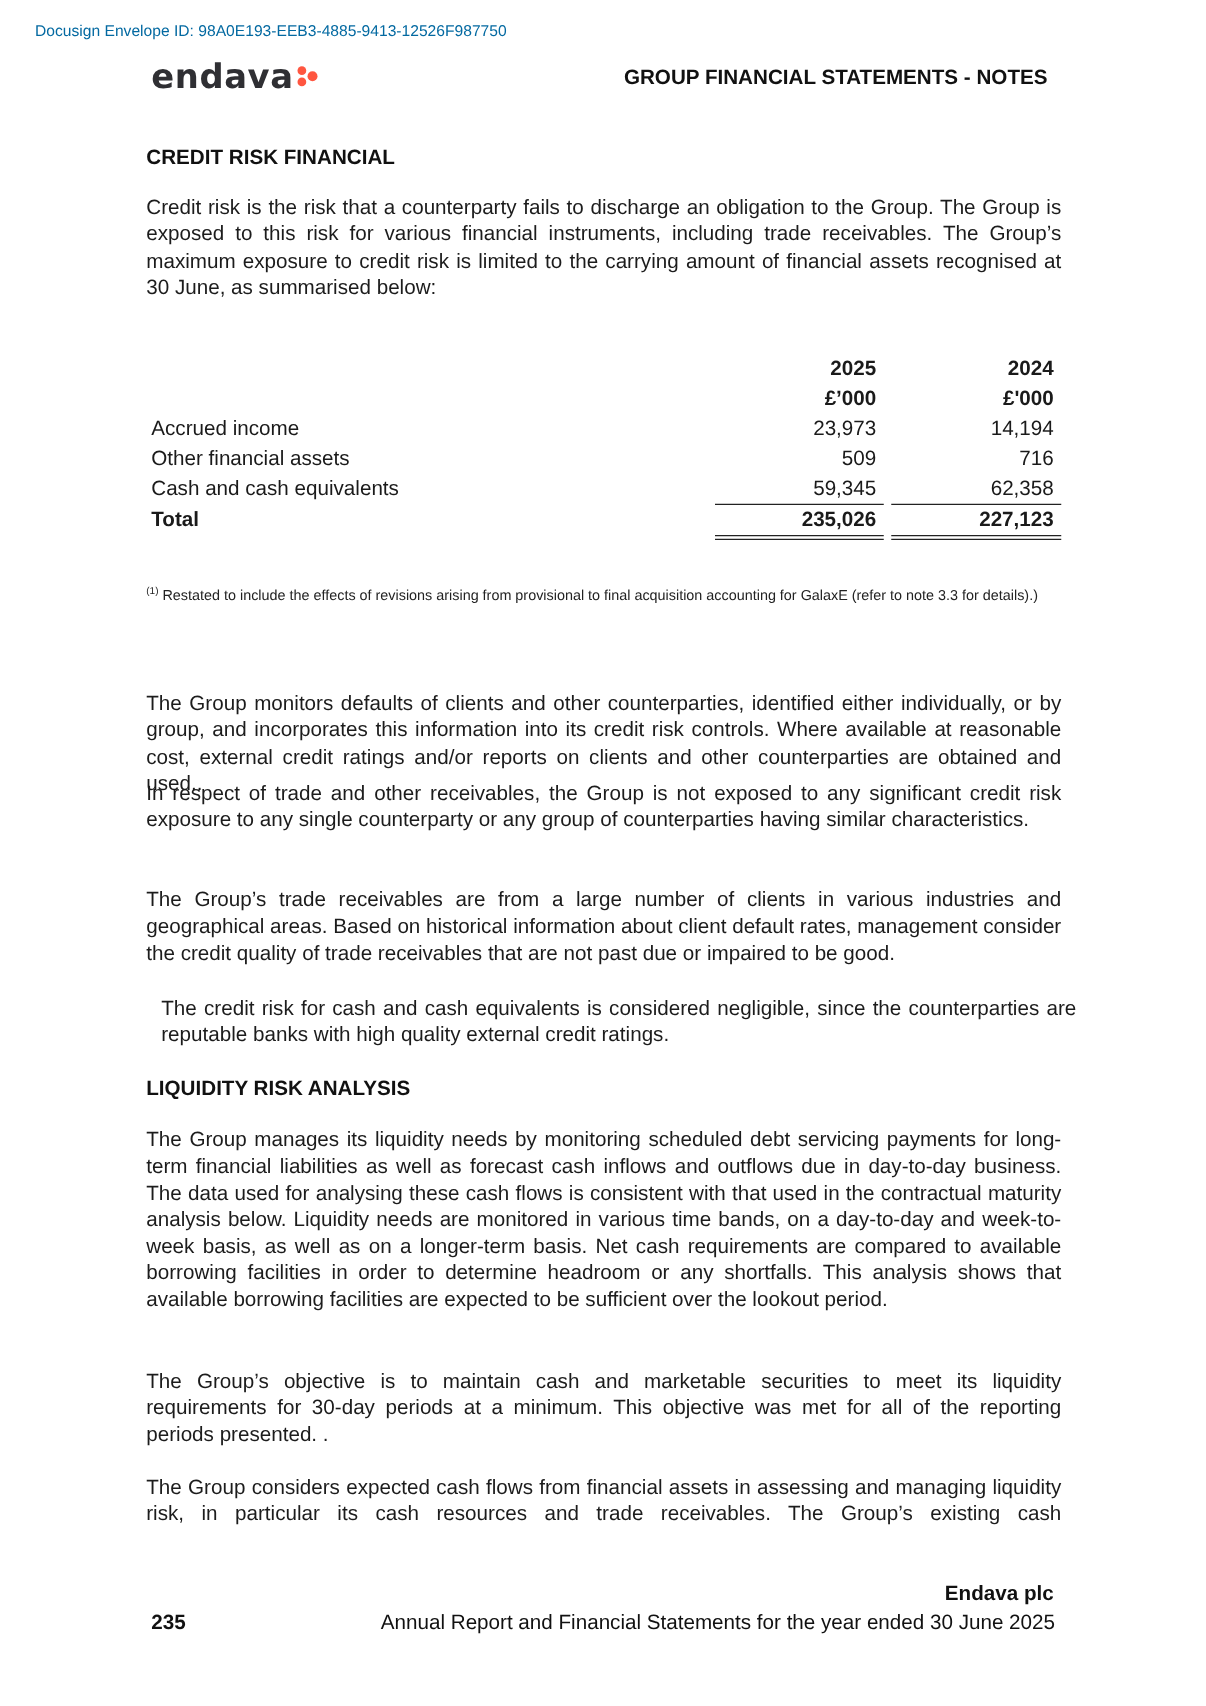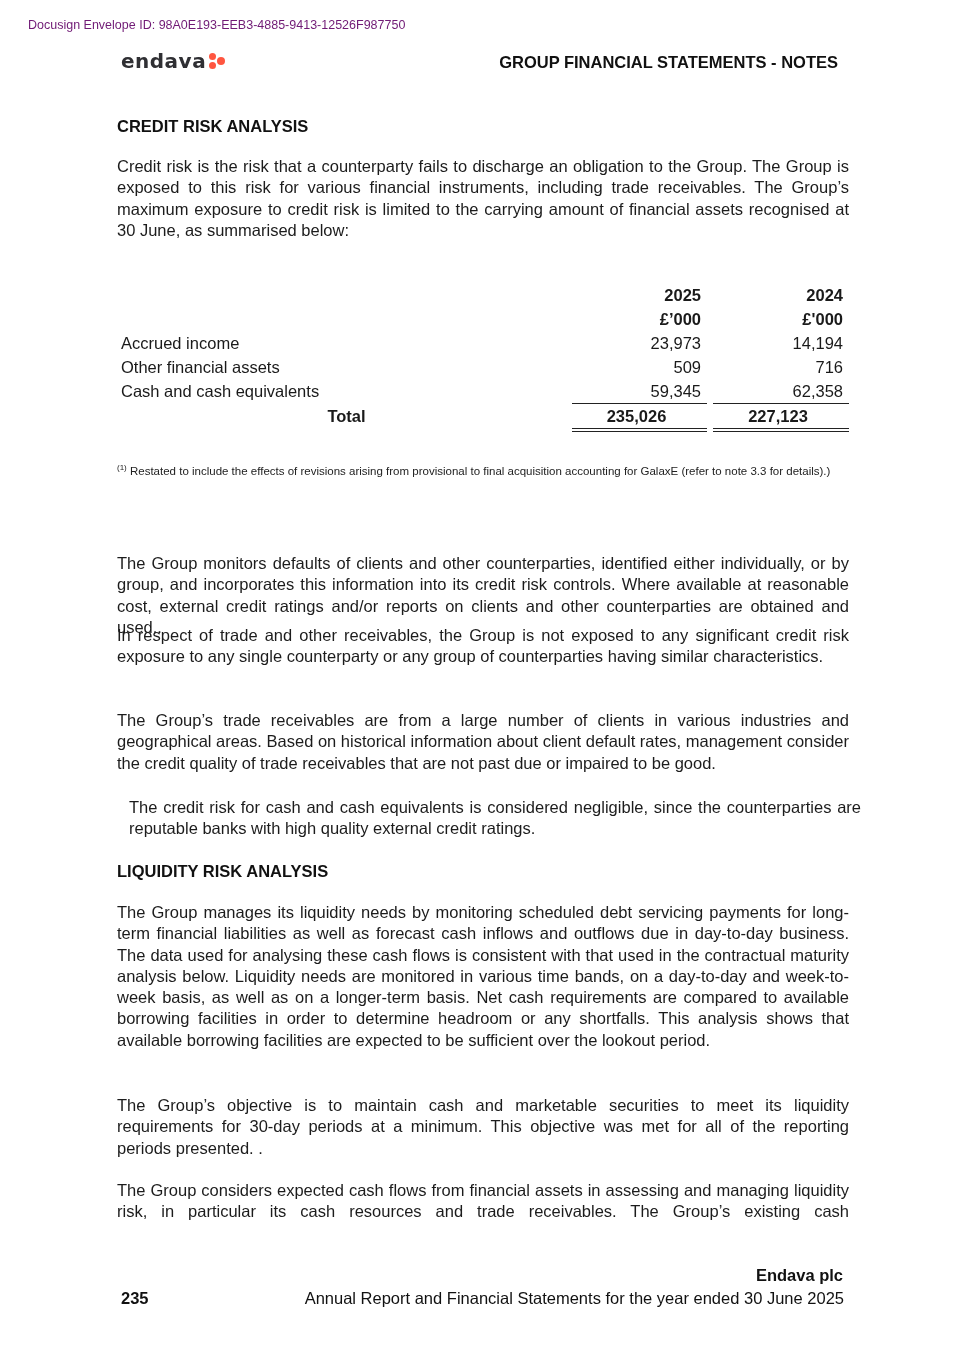--- a/index.html
+++ b/index.html
@@ -1,36 +1,36 @@
 <!DOCTYPE html>
 <html><head>
 <meta charset="utf-8">
 <style>
   html, body { margin: 0; padding: 0; background: #ffffff; }
   body { width: 965px; height: 1365px; position: relative; overflow: hidden;
          font-family: "Liberation Sans", sans-serif; color: #1a1a1a; }
-  .envelope { position: absolute; left: 28px; top: 18px; font-size: 12.5px; color: #701a75; }
+  .envelope { position: absolute; left: 28px; top: 18px; font-size: 12.5px; color: #0369a1; }
   .logo { position: absolute; left: 121px; top: 48px; height: 26px; display: flex; align-items: center; }
-  .logo-word { font-family: "DejaVu Sans", sans-serif; font-weight: bold; font-size: 20px; color: #2f2f33; letter-spacing: 0.5px; }
+  .logo-word { font-family: "DejaVu Sans", sans-serif; font-weight: bold; font-size: 27px; color: #2f2f33; letter-spacing: 0.5px; }
   .logo-mark { margin-left: 3px; width: 16px; height: 18px; position: relative; }
   .logo-mark span { position: absolute; background: #ff5640; border-radius: 50%; }
   .header-title { position: absolute; right: 127px; top: 53px; font-size: 16.5px; font-weight: bold; color: #111; }
   .content { position: absolute; left: 117px; width: 732px; }
   .h2 { font-size: 16.5px; font-weight: bold; color: #111; }
   .p { font-size: 16.5px; line-height: 21.3px; text-align: justify; color: #1c1c1c; }
   table.fin { position: absolute; left: 117px; top: 283px; width: 732px; border-collapse: collapse; font-size: 16.5px; }
   table.fin td { padding: 0; height: 24px; }
   .lbl { padding-left: 4px !important; }
   .num { text-align: right; padding-right: 6px !important; }
   .hdr td { font-weight: bold; height: 22px; }
   .c1 { width: 129px; } .c2 { width: 130px; text-align: right; }
   .gap { width: 6px; }
-  .total td { font-weight: bold; text-align: center; }
+  .total td { font-weight: bold; }
   .total td.num { border-top: 1.5px solid #222; border-bottom: 4px double #222; }
-  .footnote { position: absolute; left: 117px; top: 461px; width: 732px; font-size: 11.5px; line-height: 14px; color: #222; }
+  .footnote { position: absolute; left: 117px; top: 461px; width: 732px; font-size: 11.5px; line-height: 24px; color: #222; }
   .footnote sup { font-size: 8px; }
   .footer-company { position: absolute; right: 122px; top: 1266px; font-size: 16.5px; font-weight: bold; color: #111; }
   .footer-page { position: absolute; left: 121px; top: 1289px; font-size: 16.5px; font-weight: bold; color: #111; }
   .footer-report { position: absolute; right: 121px; top: 1289px; font-size: 16.5px; color: #111; }
 </style>
 </head>
 <body>
 
 <div class="envelope">Docusign Envelope ID: 98A0E193-EEB3-4885-9413-12526F987750</div>
 
@@ -38,21 +38,21 @@
   <span class="logo-word">endava</span>
   <span class="logo-mark">
     <span style="left:0;top:1px;width:7px;height:7px;"></span>
     <span style="left:0;top:10px;width:7px;height:7px;"></span>
     <span style="left:8px;top:5px;width:8px;height:8px;"></span>
   </span>
 </div>
 
 <div class="header-title">GROUP FINANCIAL STATEMENTS - NOTES</div>
 
-<div class="content h2" style="top:117px;">CREDIT RISK ANALYSIS</div>
+<div class="content h2" style="top:117px;">CREDIT RISK FINANCIAL</div>
 <div class="content p" style="top:156px;">Credit risk is the risk that a counterparty fails to discharge an obligation to the Group. The Group is exposed to this risk for various financial instruments, including trade receivables. The Group’s maximum exposure to credit risk is limited to the carrying amount of financial assets recognised at 30 June, as summarised below:</div>
 
 <table class="fin">
   <tbody>
       <tr class="hdr">
     <td></td>
     <td class="num c1">2025</td>
     <td class="gap"></td>
     <td class="num c2">2024</td>
   </tr>

